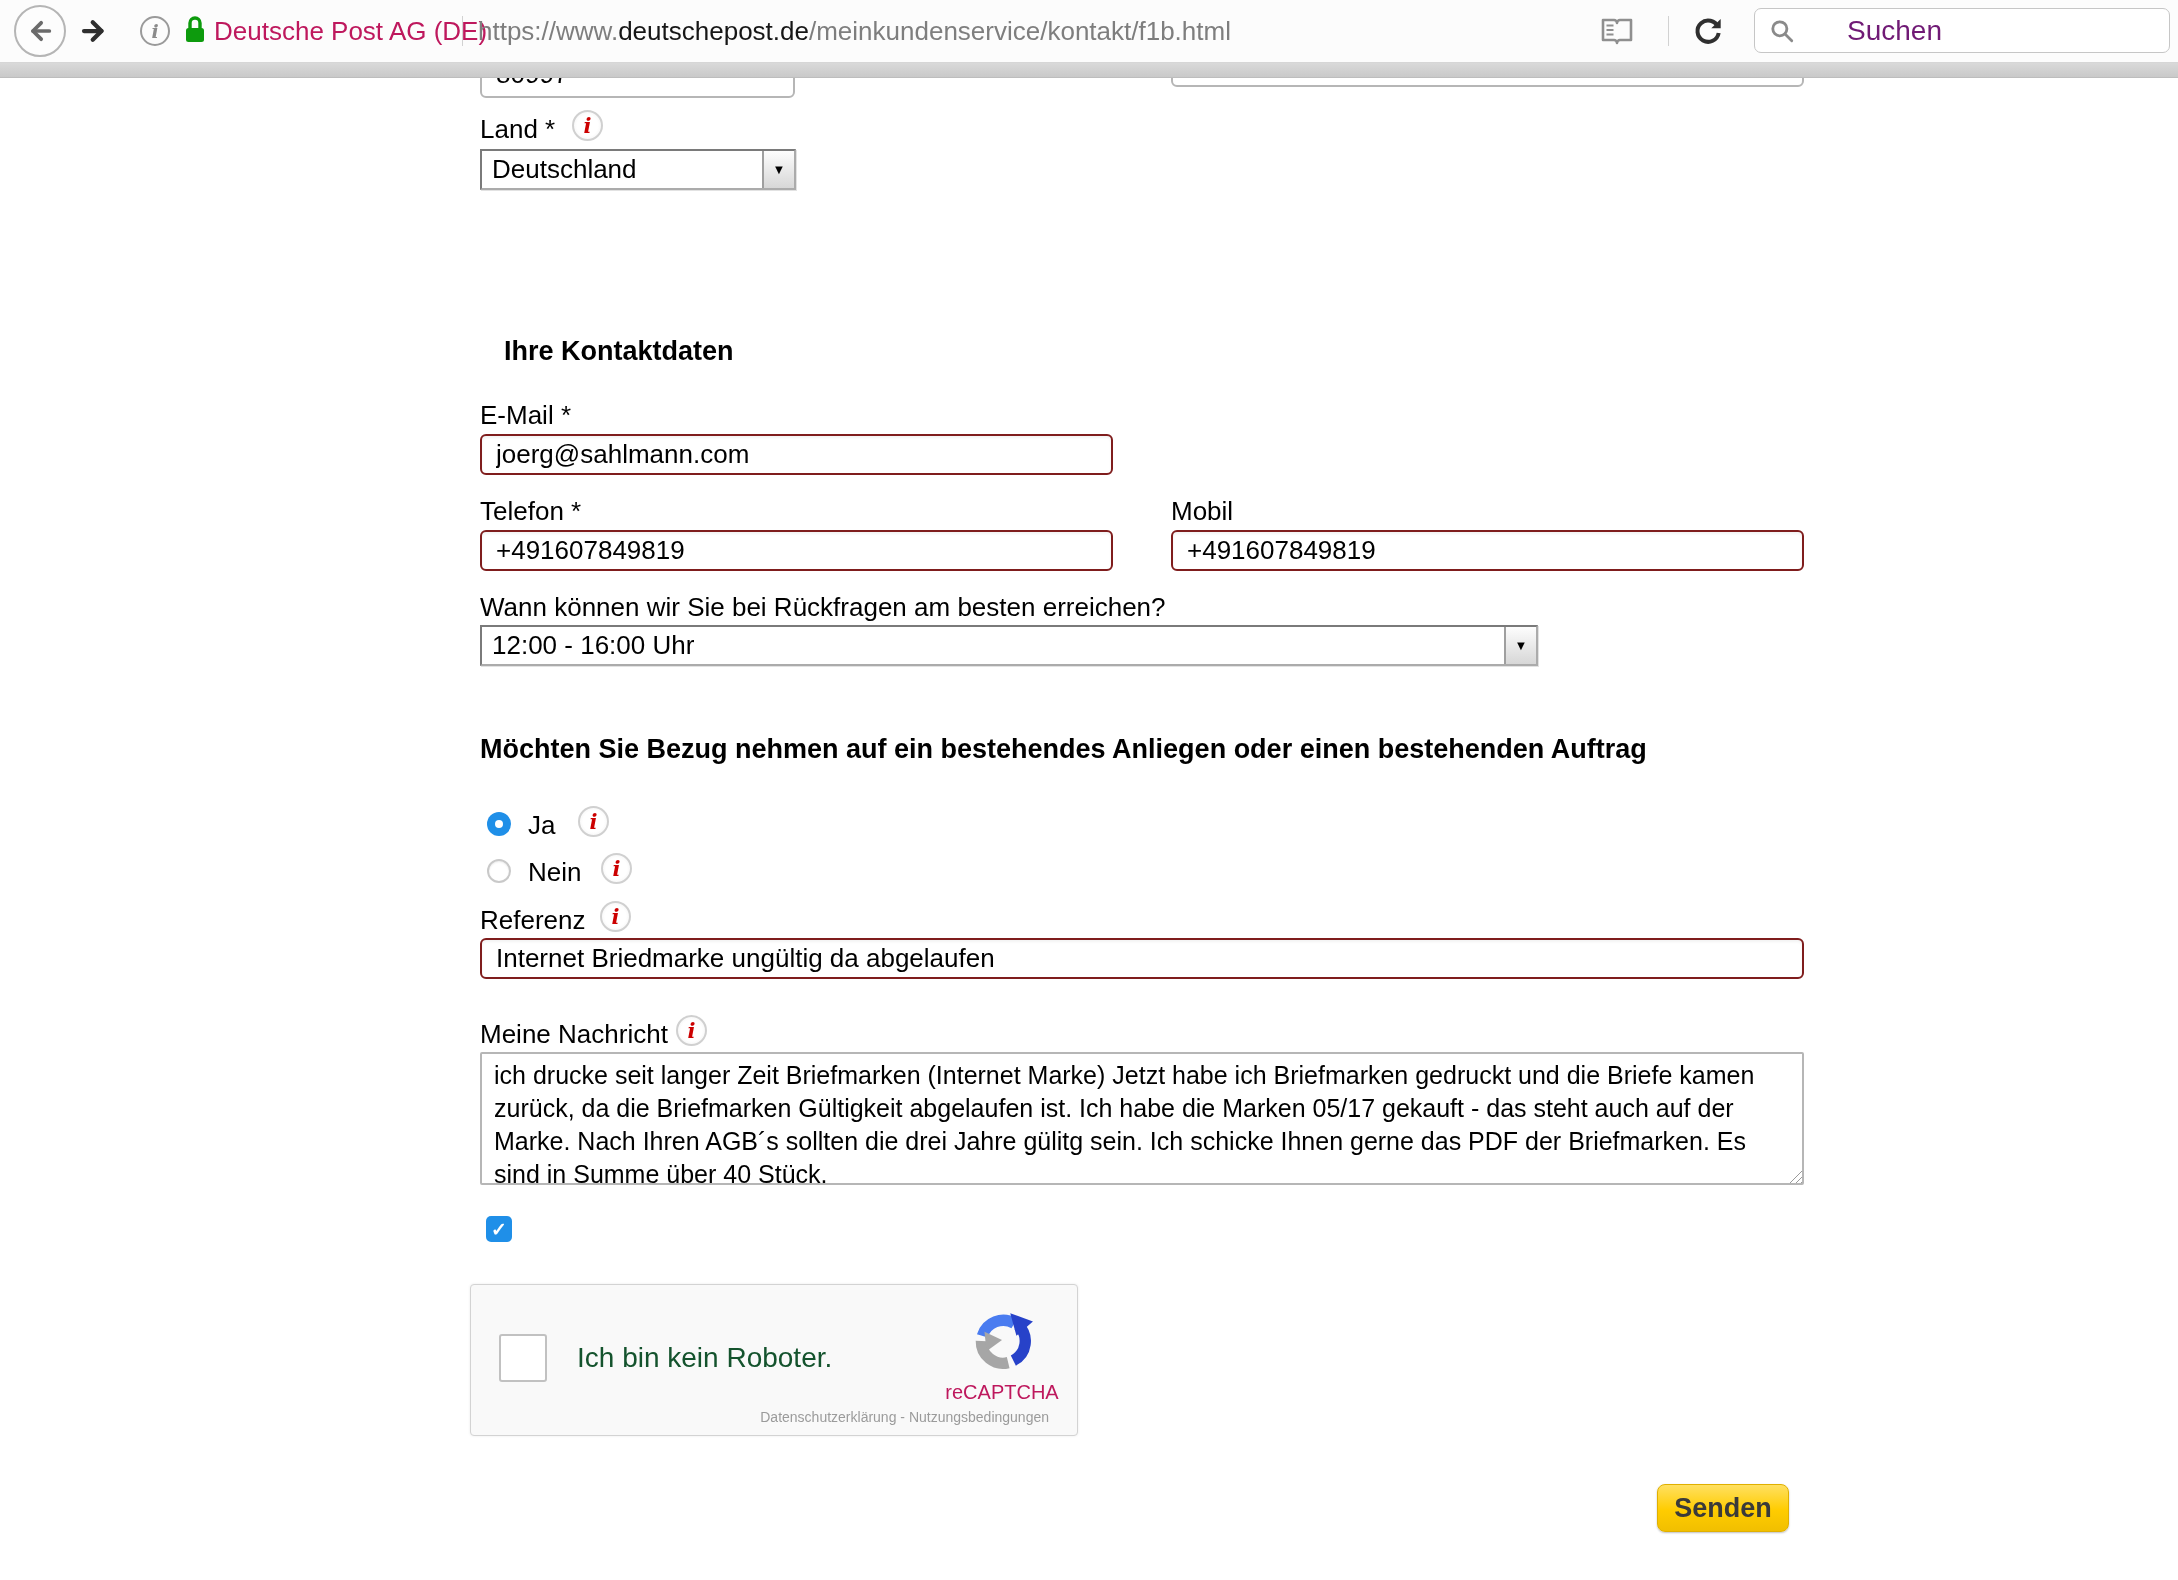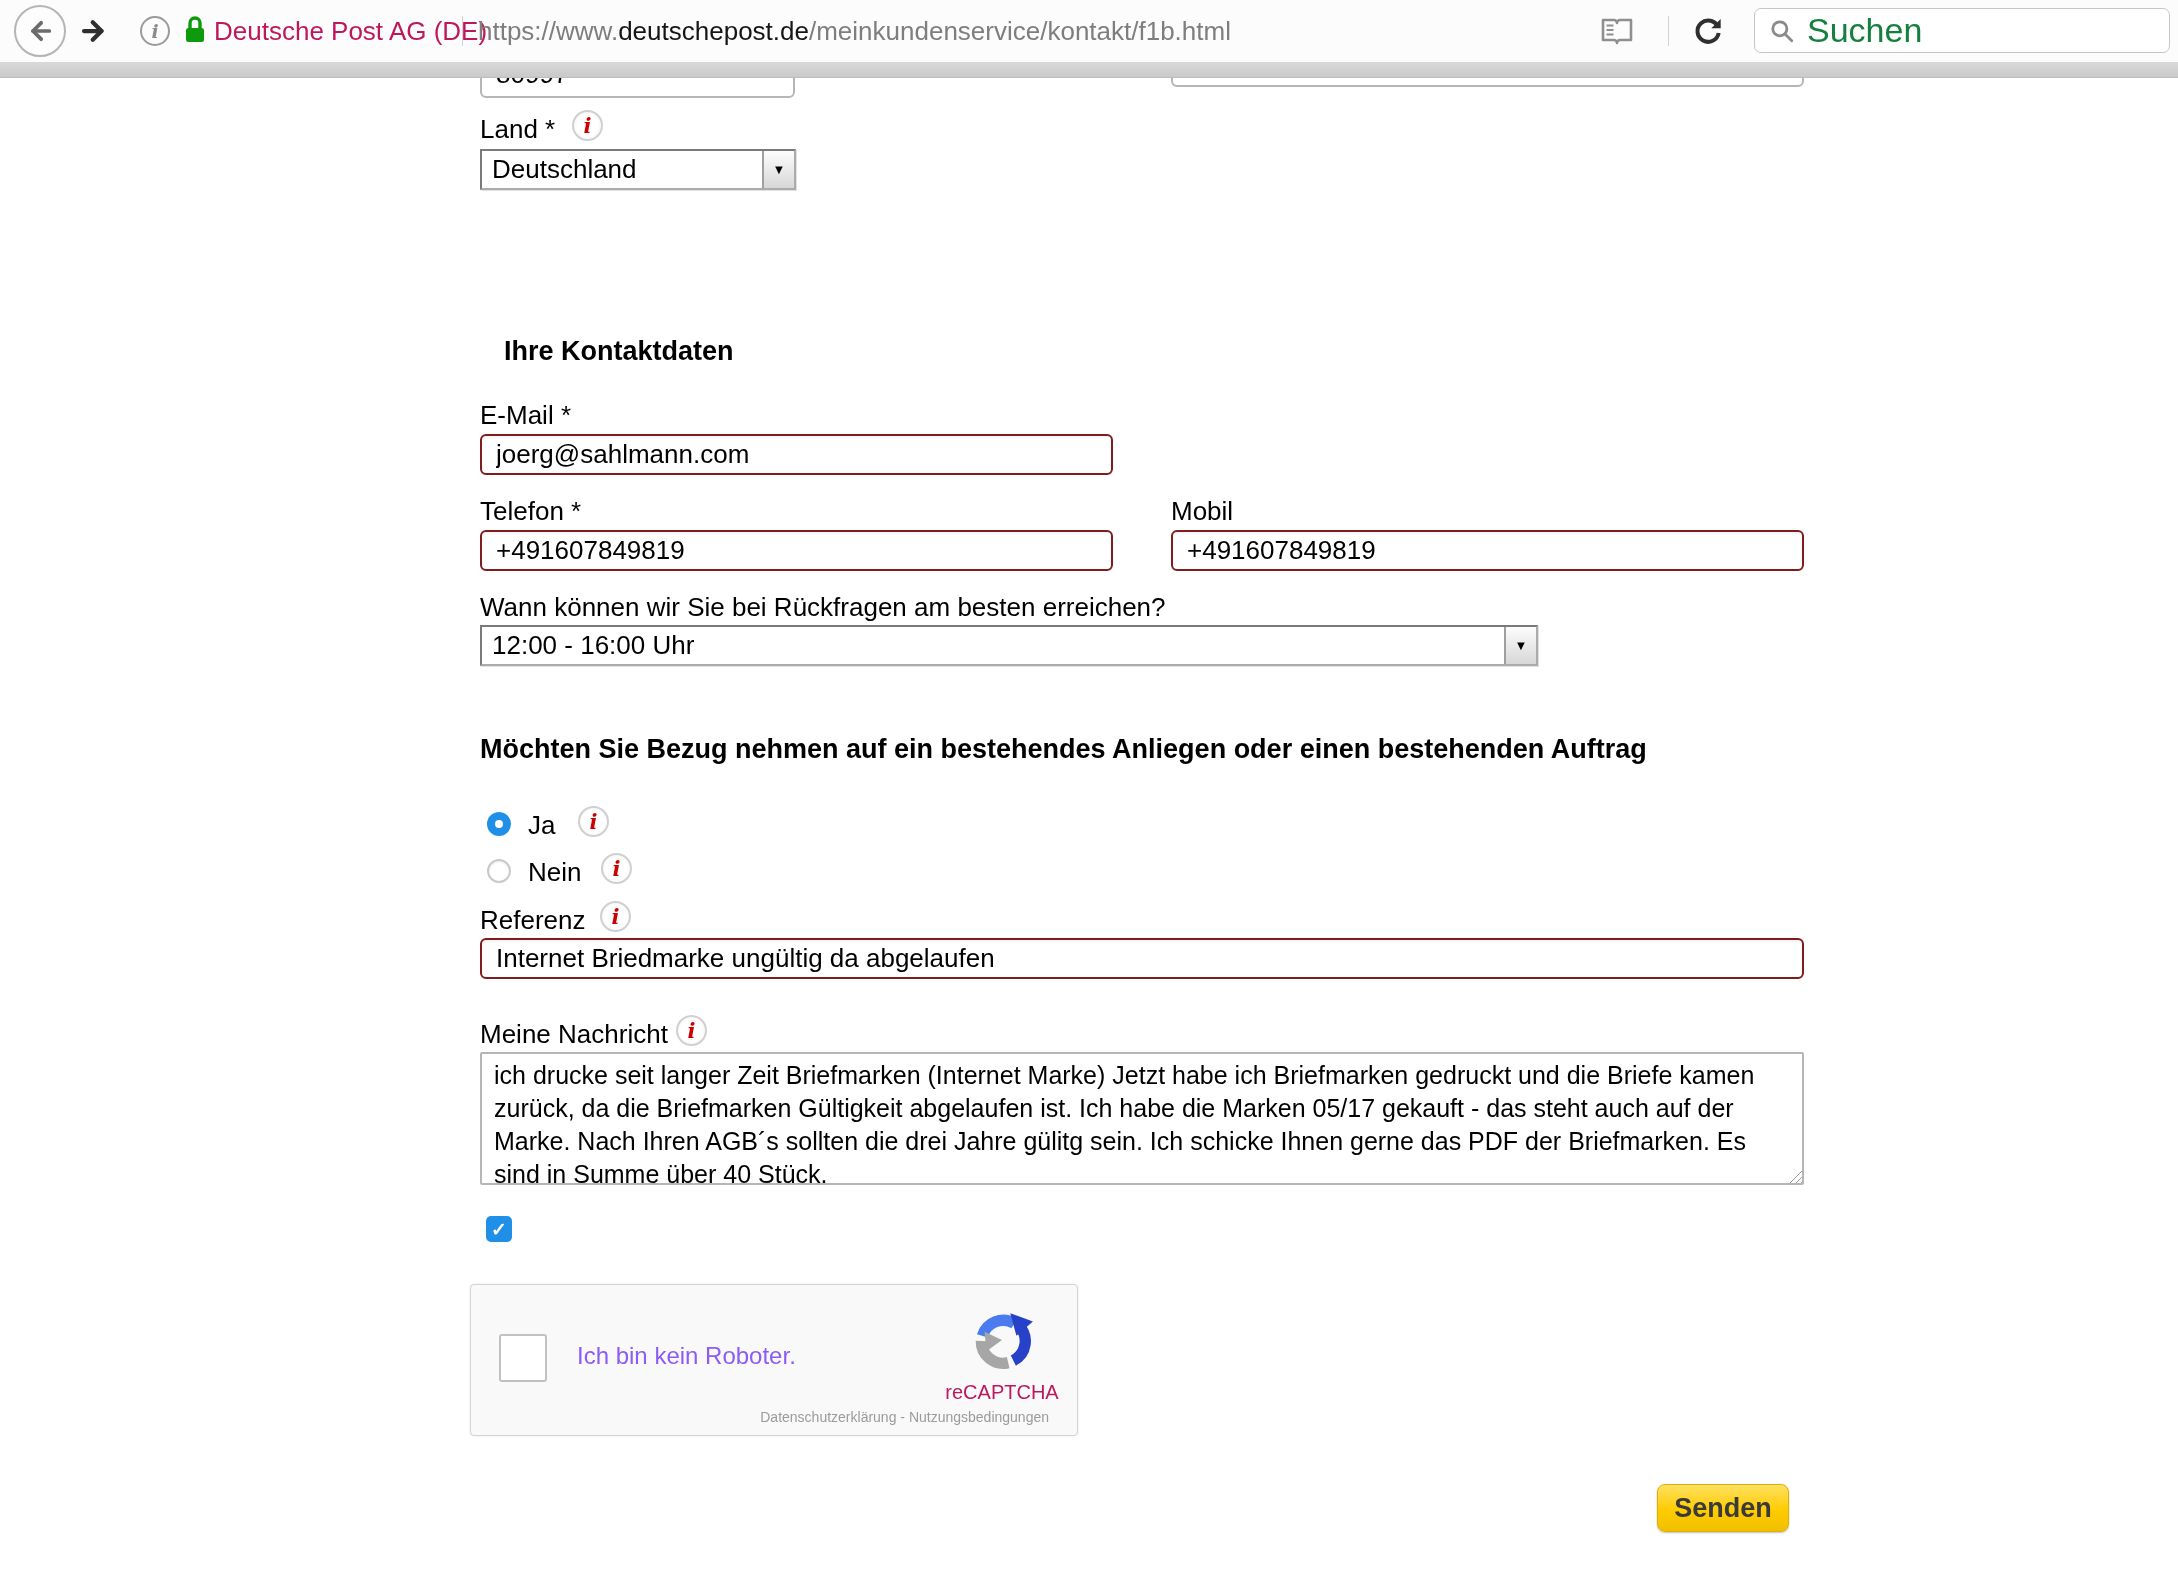--- a/index.html
+++ b/index.html
@@ -20,21 +20,21 @@
   .lock{position:absolute;left:183px;top:15px;}
   .identity{position:absolute;left:214px;top:0;height:62px;line-height:62px;font-size:26px;color:#be185d;}
   .vsep{position:absolute;top:16px;width:1px;height:30px;background:#d2d2d2;}
   .url{position:absolute;left:478px;top:0;height:74px;line-height:62px;font-size:26px;white-space:nowrap;}
   .url .dim{color:#7e7e7e;} .url .strong{color:#161616;}
   .reader{position:absolute;left:1600px;top:17px;}
   .reload{position:absolute;left:1692px;top:15px;}
   .search{position:absolute;left:1754px;top:8px;width:416px;height:45px;border:1px solid #c6c6c6;border-radius:7px;
            background:#fff;box-sizing:border-box;display:flex;align-items:center;}
   .search .mag{margin:0 12px 0 14px;}
-  .search .ph{font-size:34px;color:#15803d;}
+  .search .ph{font-size:28px;color:#701a75;margin-left:40px;}
 
   
   .lbl{position:absolute;font-size:26px;color:#000;white-space:nowrap;}
   .bold{font-weight:bold;font-size:27px;}
   .inp{position:absolute;box-sizing:border-box;border:2px solid #7f1d1d;border-radius:6px;background:#fff;
        font-family:inherit;font-size:26px;color:#000;padding:0 14px;height:41px;
        box-shadow:inset 0 2px 3px rgba(0,0,0,.05);}
   .cutinp{position:absolute;box-sizing:border-box;border:2px solid #b6b6b6;border-radius:6px;background:#fff;
        font-size:26px;display:flex;align-items:flex-end;padding:0 14px 6px;z-index:1;}
   .classicsel{position:absolute;box-sizing:border-box;background:#fff;border:2px solid;
@@ -59,21 +59,21 @@
        clip-path:polygon(100% 0,0 100%,100% 100%);}
   .consent-box{position:absolute;left:486px;top:1216px;width:26px;height:26px;background:#1f8fe8;border-radius:5px;
        color:#fff;display:flex;align-items:center;justify-content:center;font-size:19px;font-weight:bold;}
   .consent-text{position:absolute;left:528px;top:1210px;width:1470px;font-size:26px;line-height:34px;letter-spacing:-0.3px;}
 
   
   .captcha{position:absolute;left:470px;top:1284px;width:606px;height:150px;background:#f9f9f9;
        border:1px solid #d3d3d3;border-radius:4px;box-shadow:0 0 3px rgba(0,0,0,.08);}
   .captcha-cb{position:absolute;left:28px;top:49px;width:48px;height:48px;background:#fff;
        border:2px solid #c1c1c1;border-radius:3px;box-sizing:border-box;}
-  .captcha-label{position:absolute;left:106px;top:57px;font-size:24px;color:#8b5cf6;}
+  .captcha-label{position:absolute;left:106px;top:57px;font-size:28px;color:#14532d;}
   .captcha-logo{position:absolute;left:498px;top:24px;width:66px;height:66px;}
   .captcha-brand{position:absolute;left:458px;top:96px;width:146px;text-align:center;font-size:20px;color:#be185d;}
   .captcha-privacy{position:absolute;right:28px;top:124px;font-size:14px;color:#9b9b9b;white-space:nowrap;}
 
   .send-btn{position:absolute;left:1657px;top:1484px;width:132px;height:48px;border-radius:8px;
        background:linear-gradient(#ffe061,#ffcc00 55%,#f1bf00);border:1px solid #e0b000;box-sizing:border-box;
        box-shadow:0 1px 2px rgba(0,0,0,.25);color:#3a3a3a;font-weight:bold;font-size:27px;
        display:flex;align-items:center;justify-content:center;cursor:pointer;}
 </style>
 </head>

